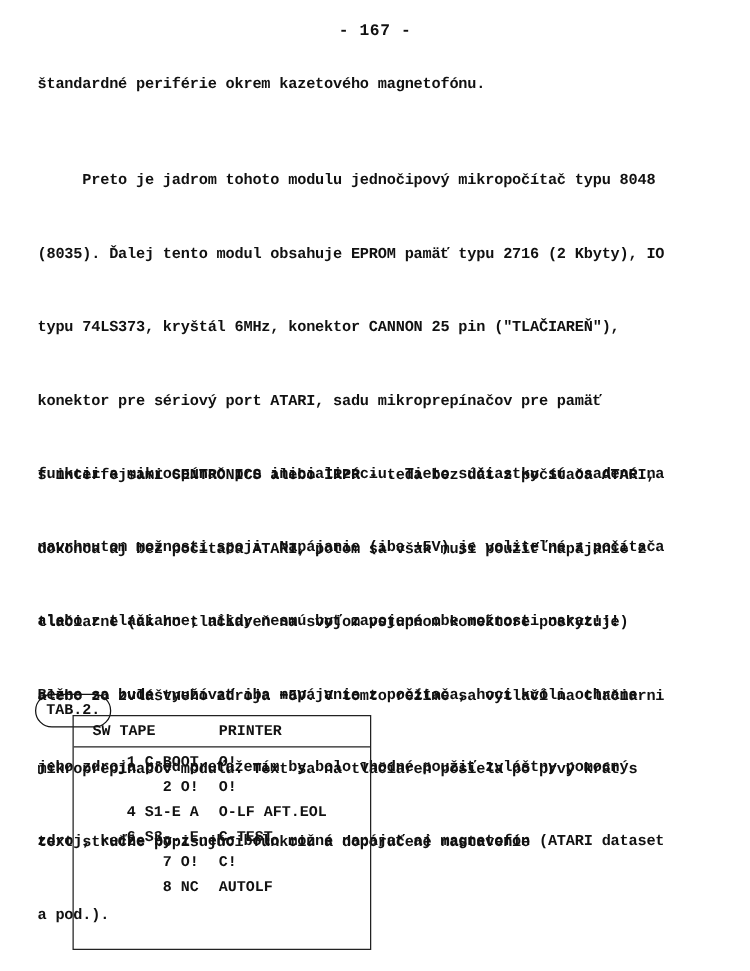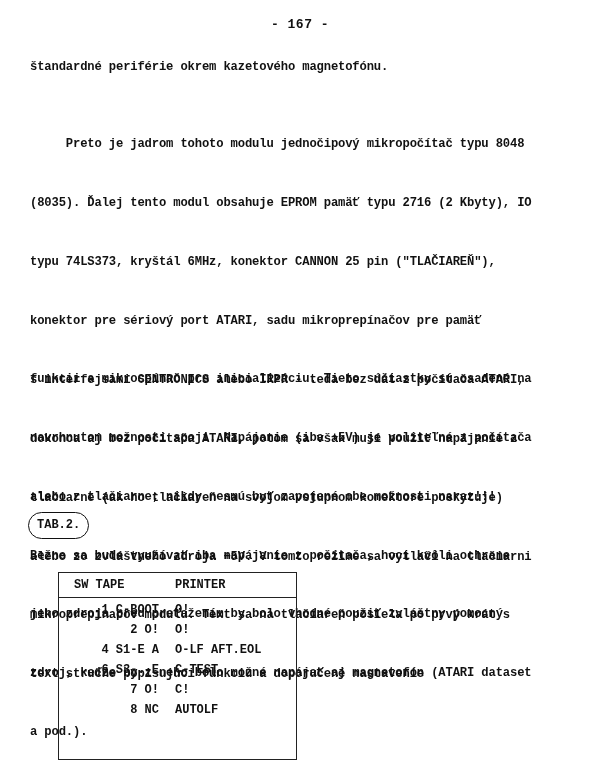--- a/index.html
+++ b/index.html
@@ -14,21 +14,21 @@
   }
   .text-block {
     position: absolute; left: 30px; width: 560px;
     font-size: 12.2px; font-weight: bold; line-height: 19.6px;
     white-space: pre; letter-spacing: -0.15px;
   }
   #line-top { top: 58px; }
   #para1 { top: 96px; }
   #para2 { top: 332px; }
   .tab-label {
-    position: absolute; left: 28px; top: 512px;
+    position: absolute; left: 28px; top: 555px;
     border: 1.4px solid #111; border-radius: 16px;
     padding: 5px 8px 6px 8px;
     font-size: 12px; font-weight: bold;
   }
   .table {
     position: absolute; left: 58px; top: 572px; width: 239px; height: 188px;
     border: 1.3px solid #222; box-sizing: border-box;
   }
   .table-header {
     height: 24px; border-bottom: 1.3px solid #222; display: flex; align-items: center;

